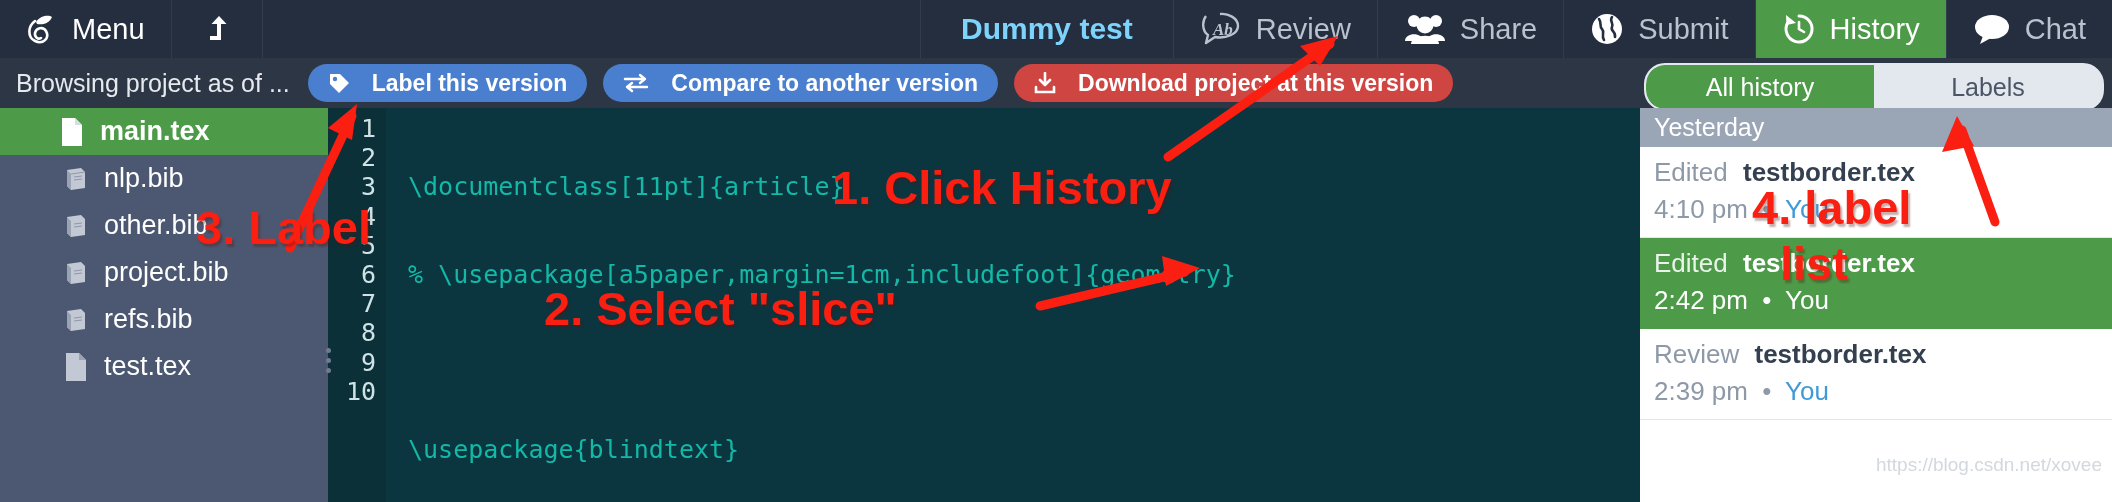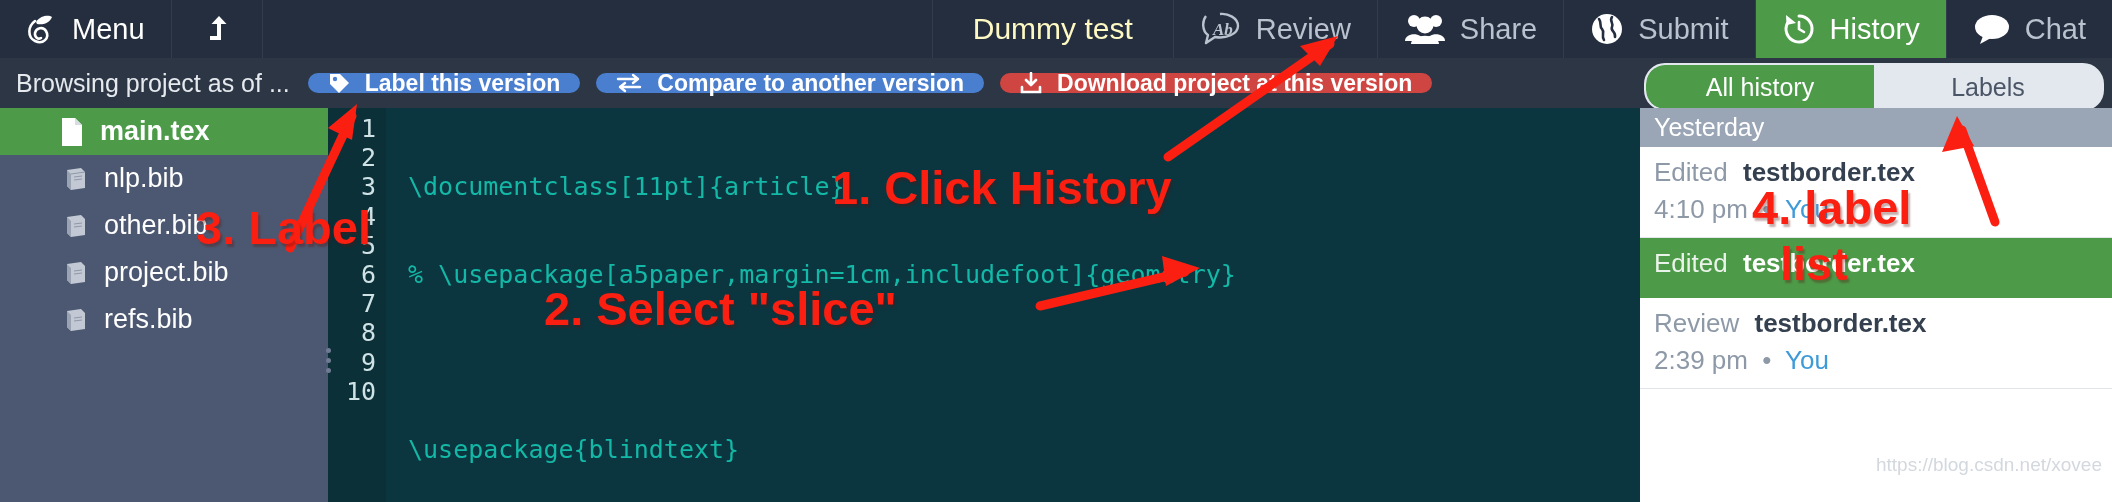--- a/index.html
+++ b/index.html
@@ -25,45 +25,46 @@
     border-right: 1px solid #313c4d;
     white-space: nowrap;
   }
   .menu-cell { gap: 16px; padding-left: 22px; padding-right: 26px; }
   .menu-cell .label { color:#ffffff; font-size: 30px; }
   .upload-cell { padding: 0 32px; }
   .spacer { flex: 1; border-right: 1px solid #313c4d; }
   .title-cell {
     display: flex; align-items: center; justify-content: center;
     padding: 0 40px;
-    color: #fef9c3; font-size: 30px;
+    color: #7dd3fc; font-size: 30px;
     border-right: 1px solid #313c4d;
     white-space: nowrap;
+    font-weight: bold;
   }
   .nav-cell.active { background: #4d9b49; color:#ffffff; }
   .nav-cell .label { font-size: 29px; }
   .nav-cell.chat { border-right: none; }
 
   svg.ico { display:block; }
 
   
   .toolbar {
     height: 50px; width: 100%;
     background: #2c3645;
     display: flex; align-items: center;
     position: relative;
   }
   .browsing-text {
     color: #e6eaef; font-size: 25px;
     padding-left: 16px; padding-right: 18px;
     white-space: nowrap;
   }
   .btn {
-    display: inline-flex; align-items: center; gap: 15px;
-    height: 20px; padding: 0 20px;
+    display: inline-flex; align-items: center; gap: 22px;
+    height: 38px; padding: 0 20px;
     border-radius: 19px;
     font-size: 23px; font-weight: bold;
     color: #ffffff; white-space: nowrap;
     border: none; cursor: pointer;
     margin-right: 16px;
   }
   .btn-blue { background: #4a7fd0; }
   .btn-red  { background: #cf4541; }
 
   .seg-wrap {
@@ -360,20 +361,29 @@
       <span>
         <svg class="ico" width="24" height="26" viewBox="0 0 24 26">
           <path d="M3 4 L17 2 L21 6 L21 22 L7 24 L3 20 Z" fill="#c3c9d4"></path>
           <path d="M3 4 L7 8 L7 24 L3 20 Z" fill="#9aa3b2"></path>
           <path d="M10 11 L18 10 M10 14 L18 13" fill="none" stroke="#8f98a8" stroke-width="1.1"></path>
         </svg>
       </span>
       <span>refs.bib</span>
     </div>
 
+    <div class="file-row">
+      <span>
+        <svg class="ico" width="24" height="30" viewBox="0 0 24 30">
+          <path d="M2 1 L15 1 L22 8 L22 29 L2 29 Z" fill="#c3c9d4"></path>
+          <path d="M15 1 L15 8 L22 8 Z" fill="#9aa3b2"></path>
+        </svg>
+      </span>
+      <span>test.tex</span>
+    </div>
 
     <div class="tree-handle">
       <i></i>
         <i></i>
         <i></i>
     </div>
   </div>
 
   <div class="editor">
     <div class="gutter">
@@ -415,20 +425,25 @@
         <span class="dot">•</span>
         <span class="hist-user">You</span>
       </div>
     </div>
 
     <div class="hist-entry selected">
       <div class="hist-line1">
         <span class="hist-action">Edited</span>
         <span class="hist-doc">testborder.tex</span>
       </div>
+      <div class="hist-line2">
+        <span>2:42 pm</span>
+        <span class="dot">•</span>
+        <span class="hist-user">You</span>
+      </div>
     </div>
 
     <div class="hist-entry">
       <div class="hist-line1">
         <span class="hist-action">Review</span>
         <span class="hist-doc">testborder.tex</span>
       </div>
       <div class="hist-line2">
         <span>2:39 pm</span>
         <span class="dot">•</span>

